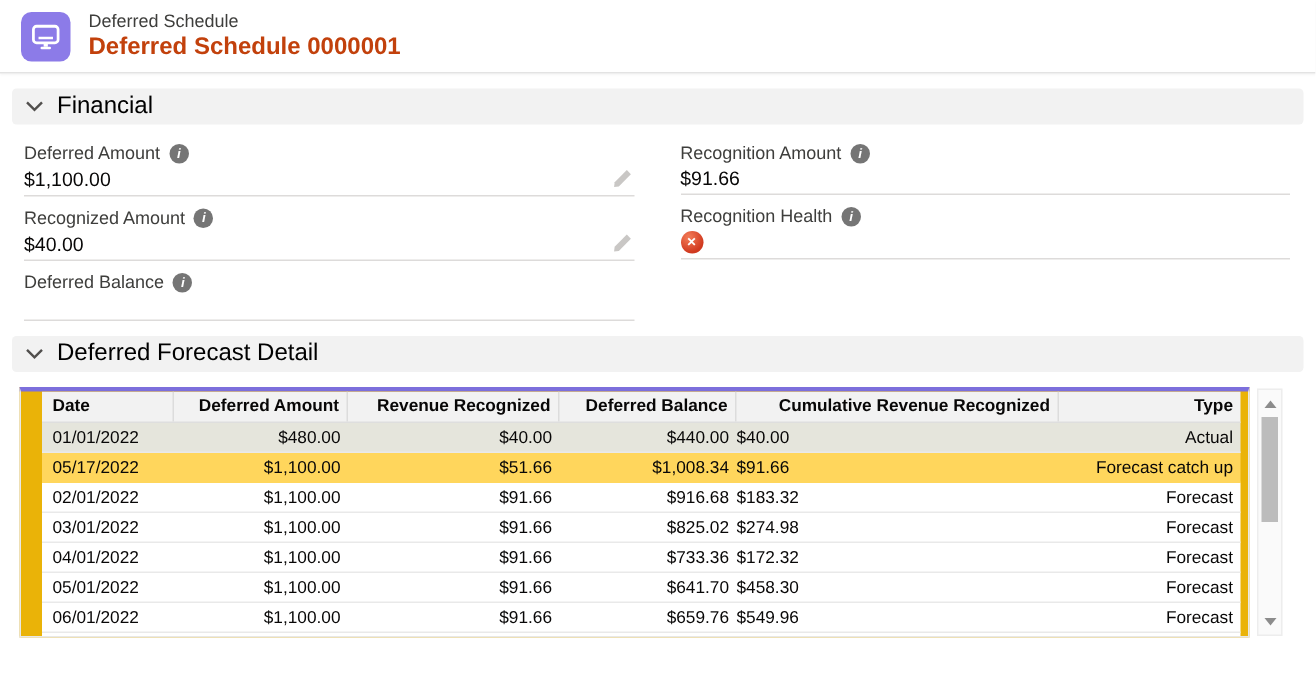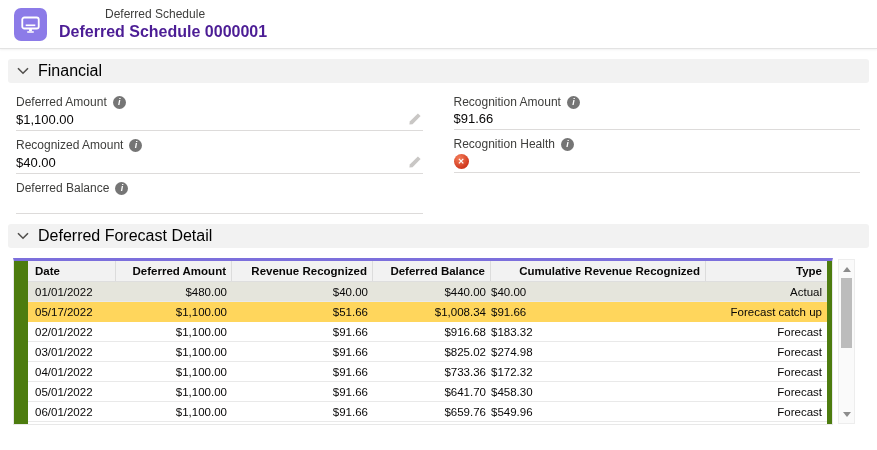--- a/index.html
+++ b/index.html
@@ -6,22 +6,22 @@
   html,body { width:877px; height:450px; background:#fff; overflow:hidden;
     font-family:"Liberation Sans", sans-serif; color:#080707; }
 
   
   .rec-header { height:49px; display:flex; align-items:center; gap:12px;
     padding-left:14px; background:#fff; border-bottom:1px solid #e3e3e3;
     box-shadow:0 1px 2px rgba(0,0,0,.06); }
   .rec-icon { width:33px; height:33px; border-radius:7px; background:#8c7be8;
     display:flex; align-items:center; justify-content:center; flex:0 0 auto; }
   .rec-titles { display:flex; flex-direction:column; line-height:1.25; }
-  .rec-object { font-size:12px; color:#3e3e3c;margin-left:46px; }
-  .rec-title { font-size:16px; font-weight:bold; color:#4c1d95; }
+  .rec-object { font-size:12px; color:#3e3e3c; }
+  .rec-title { font-size:16px; font-weight:bold; color:#c2410c; }
 
   
   .section-bar { margin:10px 8px 0 8px; height:24px; background:#f2f2f2;
     border-radius:3px; display:flex; align-items:center; gap:9px; padding-left:9px; }
   .section-bar.second { }
   .section-title { font-size:16px; color:#000000; }
   .chev { display:flex; align-items:center; }
 
   
   .fields { margin:5px 17px 0 16px; display:grid; grid-template-columns:1fr 1fr;
@@ -39,21 +39,21 @@
     justify-content:center; cursor:pointer; }
   .err-ball { width:15px; height:15px; border-radius:50%;
     background:radial-gradient(circle at 35% 28%, #ef7350 10%, #d0391f 70%);
     color:#fff; font-size:8px; font-weight:bold; display:inline-flex;
     align-items:center; justify-content:center; margin-top:1px; }
 
   
   .table-area { margin:10px 0 0 13px; display:flex; gap:5px; }
   .grid-box { width:820px; height:167px; border-top:3px solid #7c6fdc;
     border-left:1px solid #e8e8e8; border-right:1px solid #e8e8e8;
-    border-bottom:1px solid #e8e8e8; padding-left:14px; background:#4d7c0f;
+    border-bottom:1px solid #e8e8e8; padding-left:14px; background:#eab308;
     overflow:hidden; }
   .tbl { width:799px; font-size:11.5px; }
   .tr { display:flex; height:20px; align-items:center; border-bottom:1px solid #e9e9e9; background:#fff; }
   .tr.head { height:21px; background:#f2f2f2; font-weight:bold; border-bottom:1px solid #dedede; }
   .tr.row-actual { background:#e5e5dc; }
   .tr.row-catchup { background:#ffd65c; border-bottom:1px solid #ffd65c; }
   .tr.partial { height:4px; border-bottom:none; }
   .td, .th { overflow:hidden; white-space:nowrap; }
   .th { border-right:1px solid #dcdcdc; height:100%; display:flex; align-items:center; }
   .th:last-child { border-right:none; }

